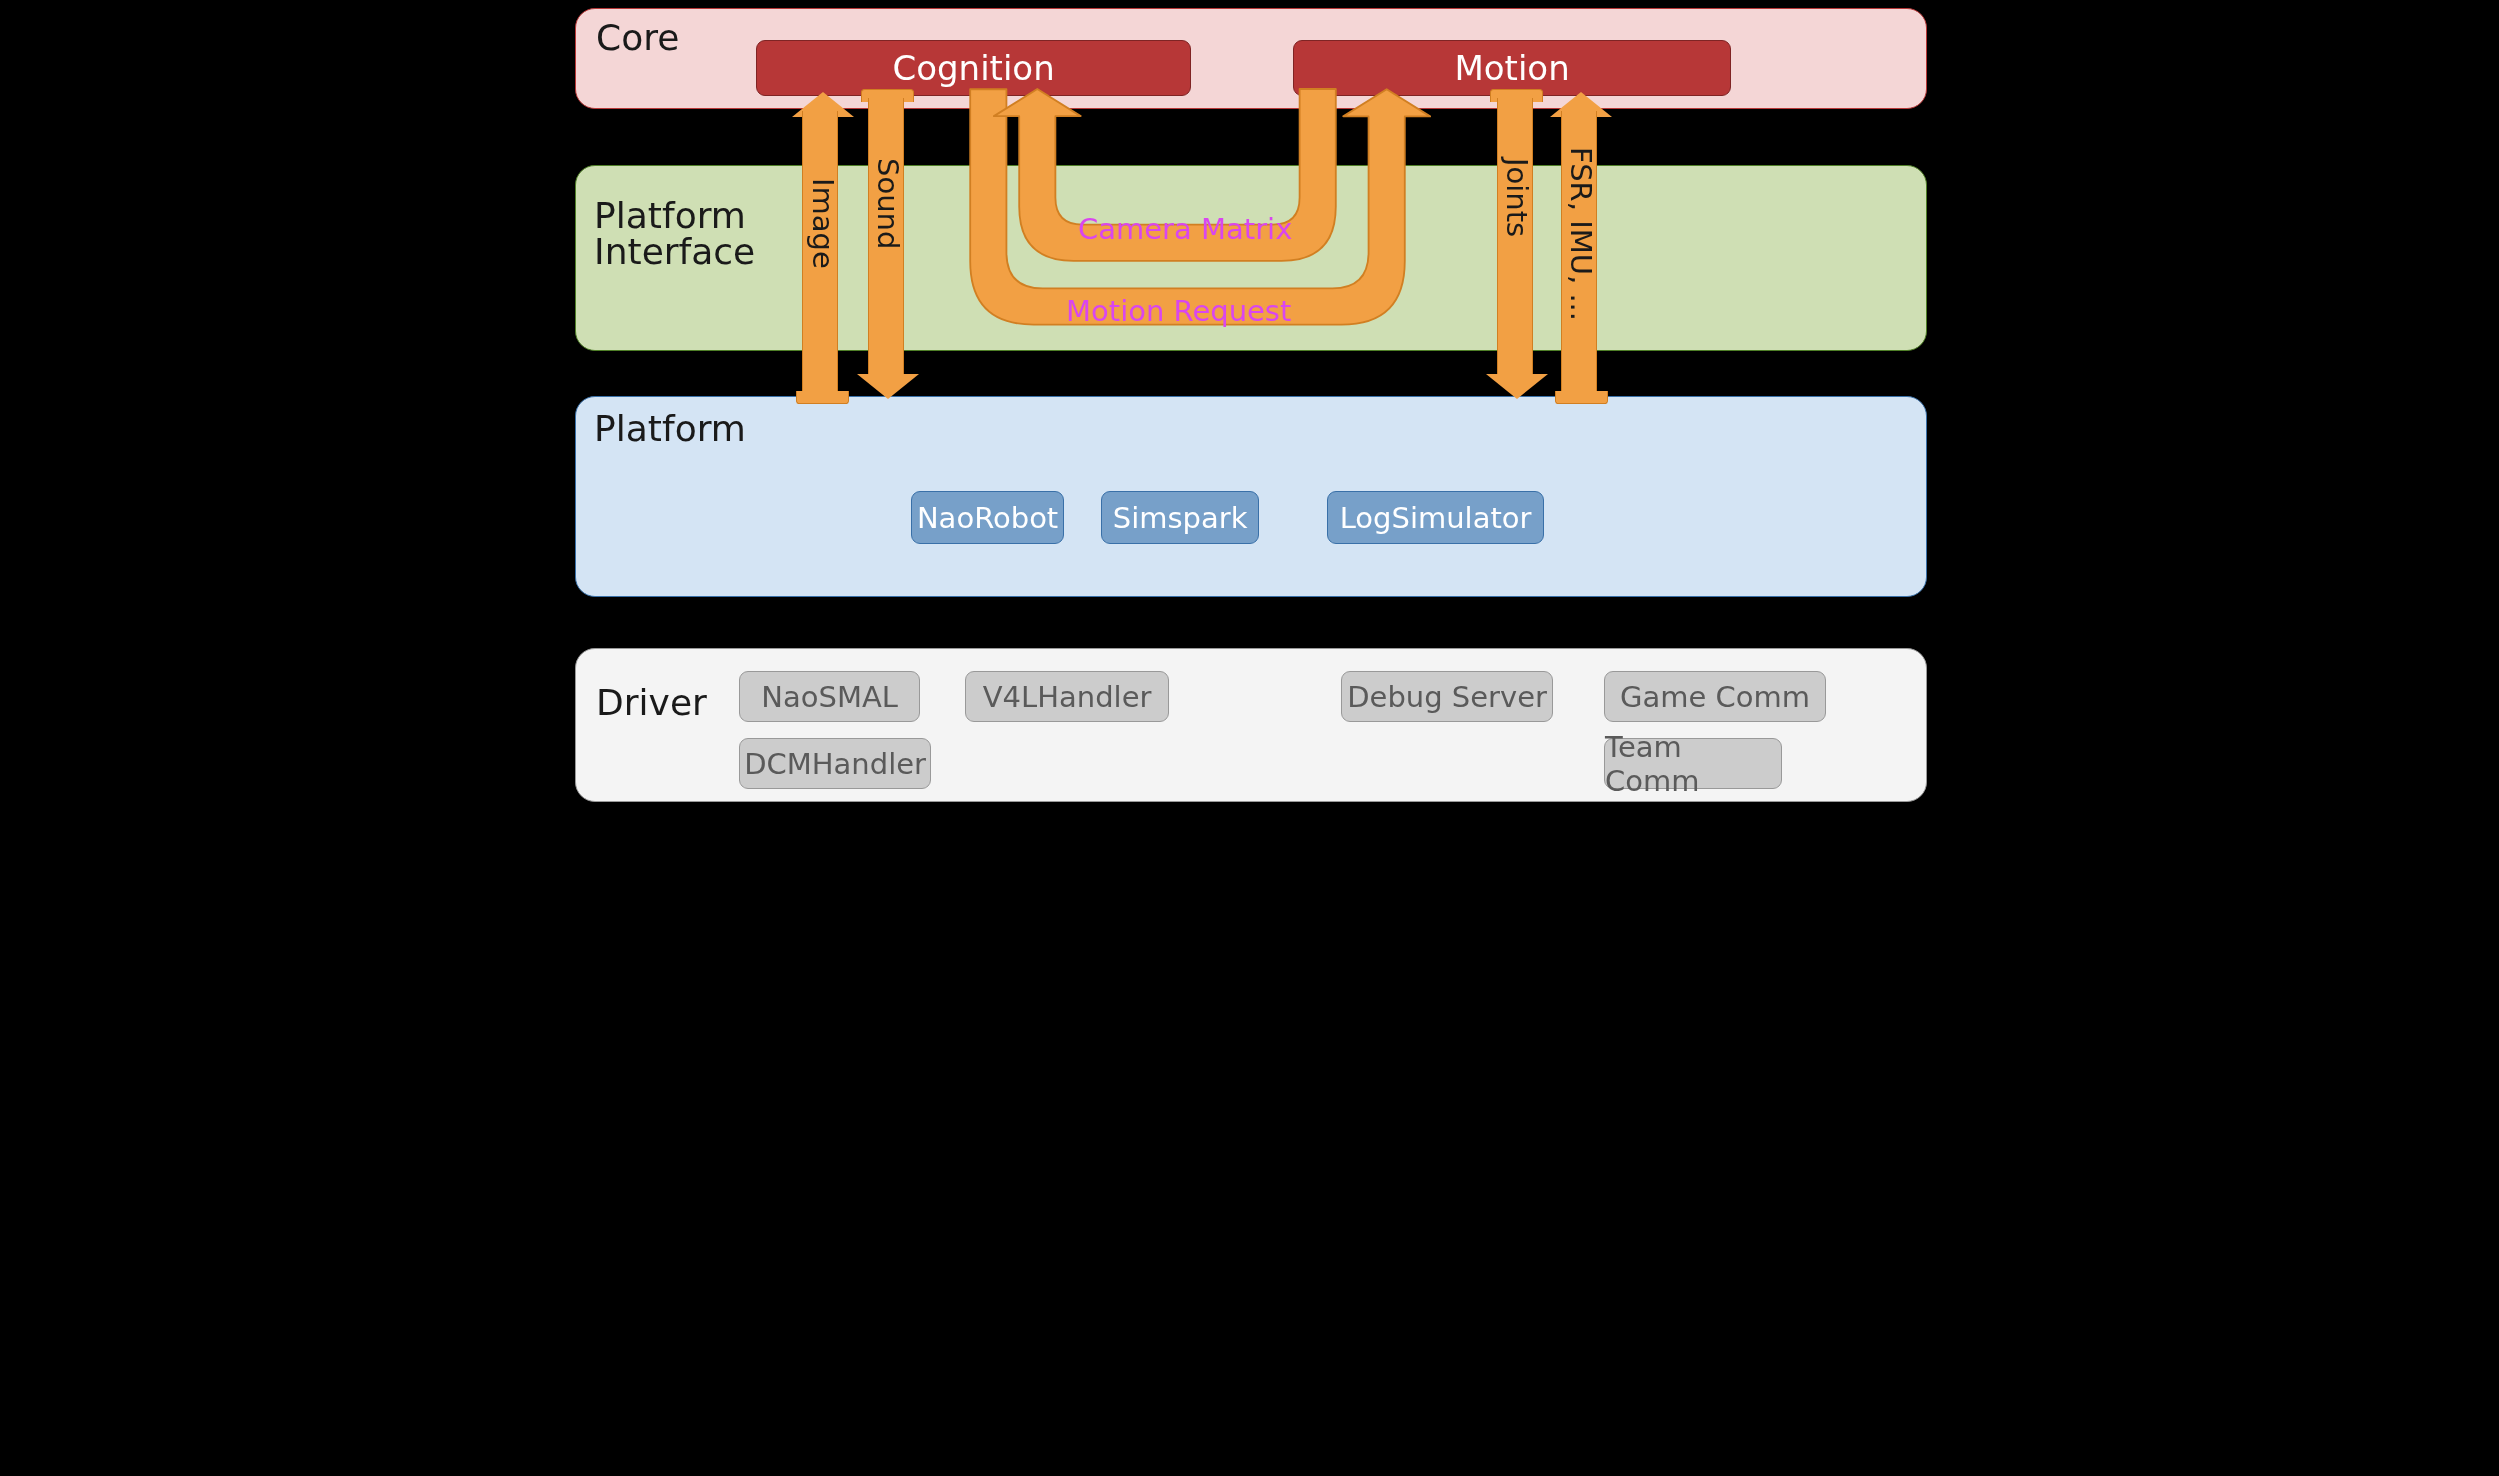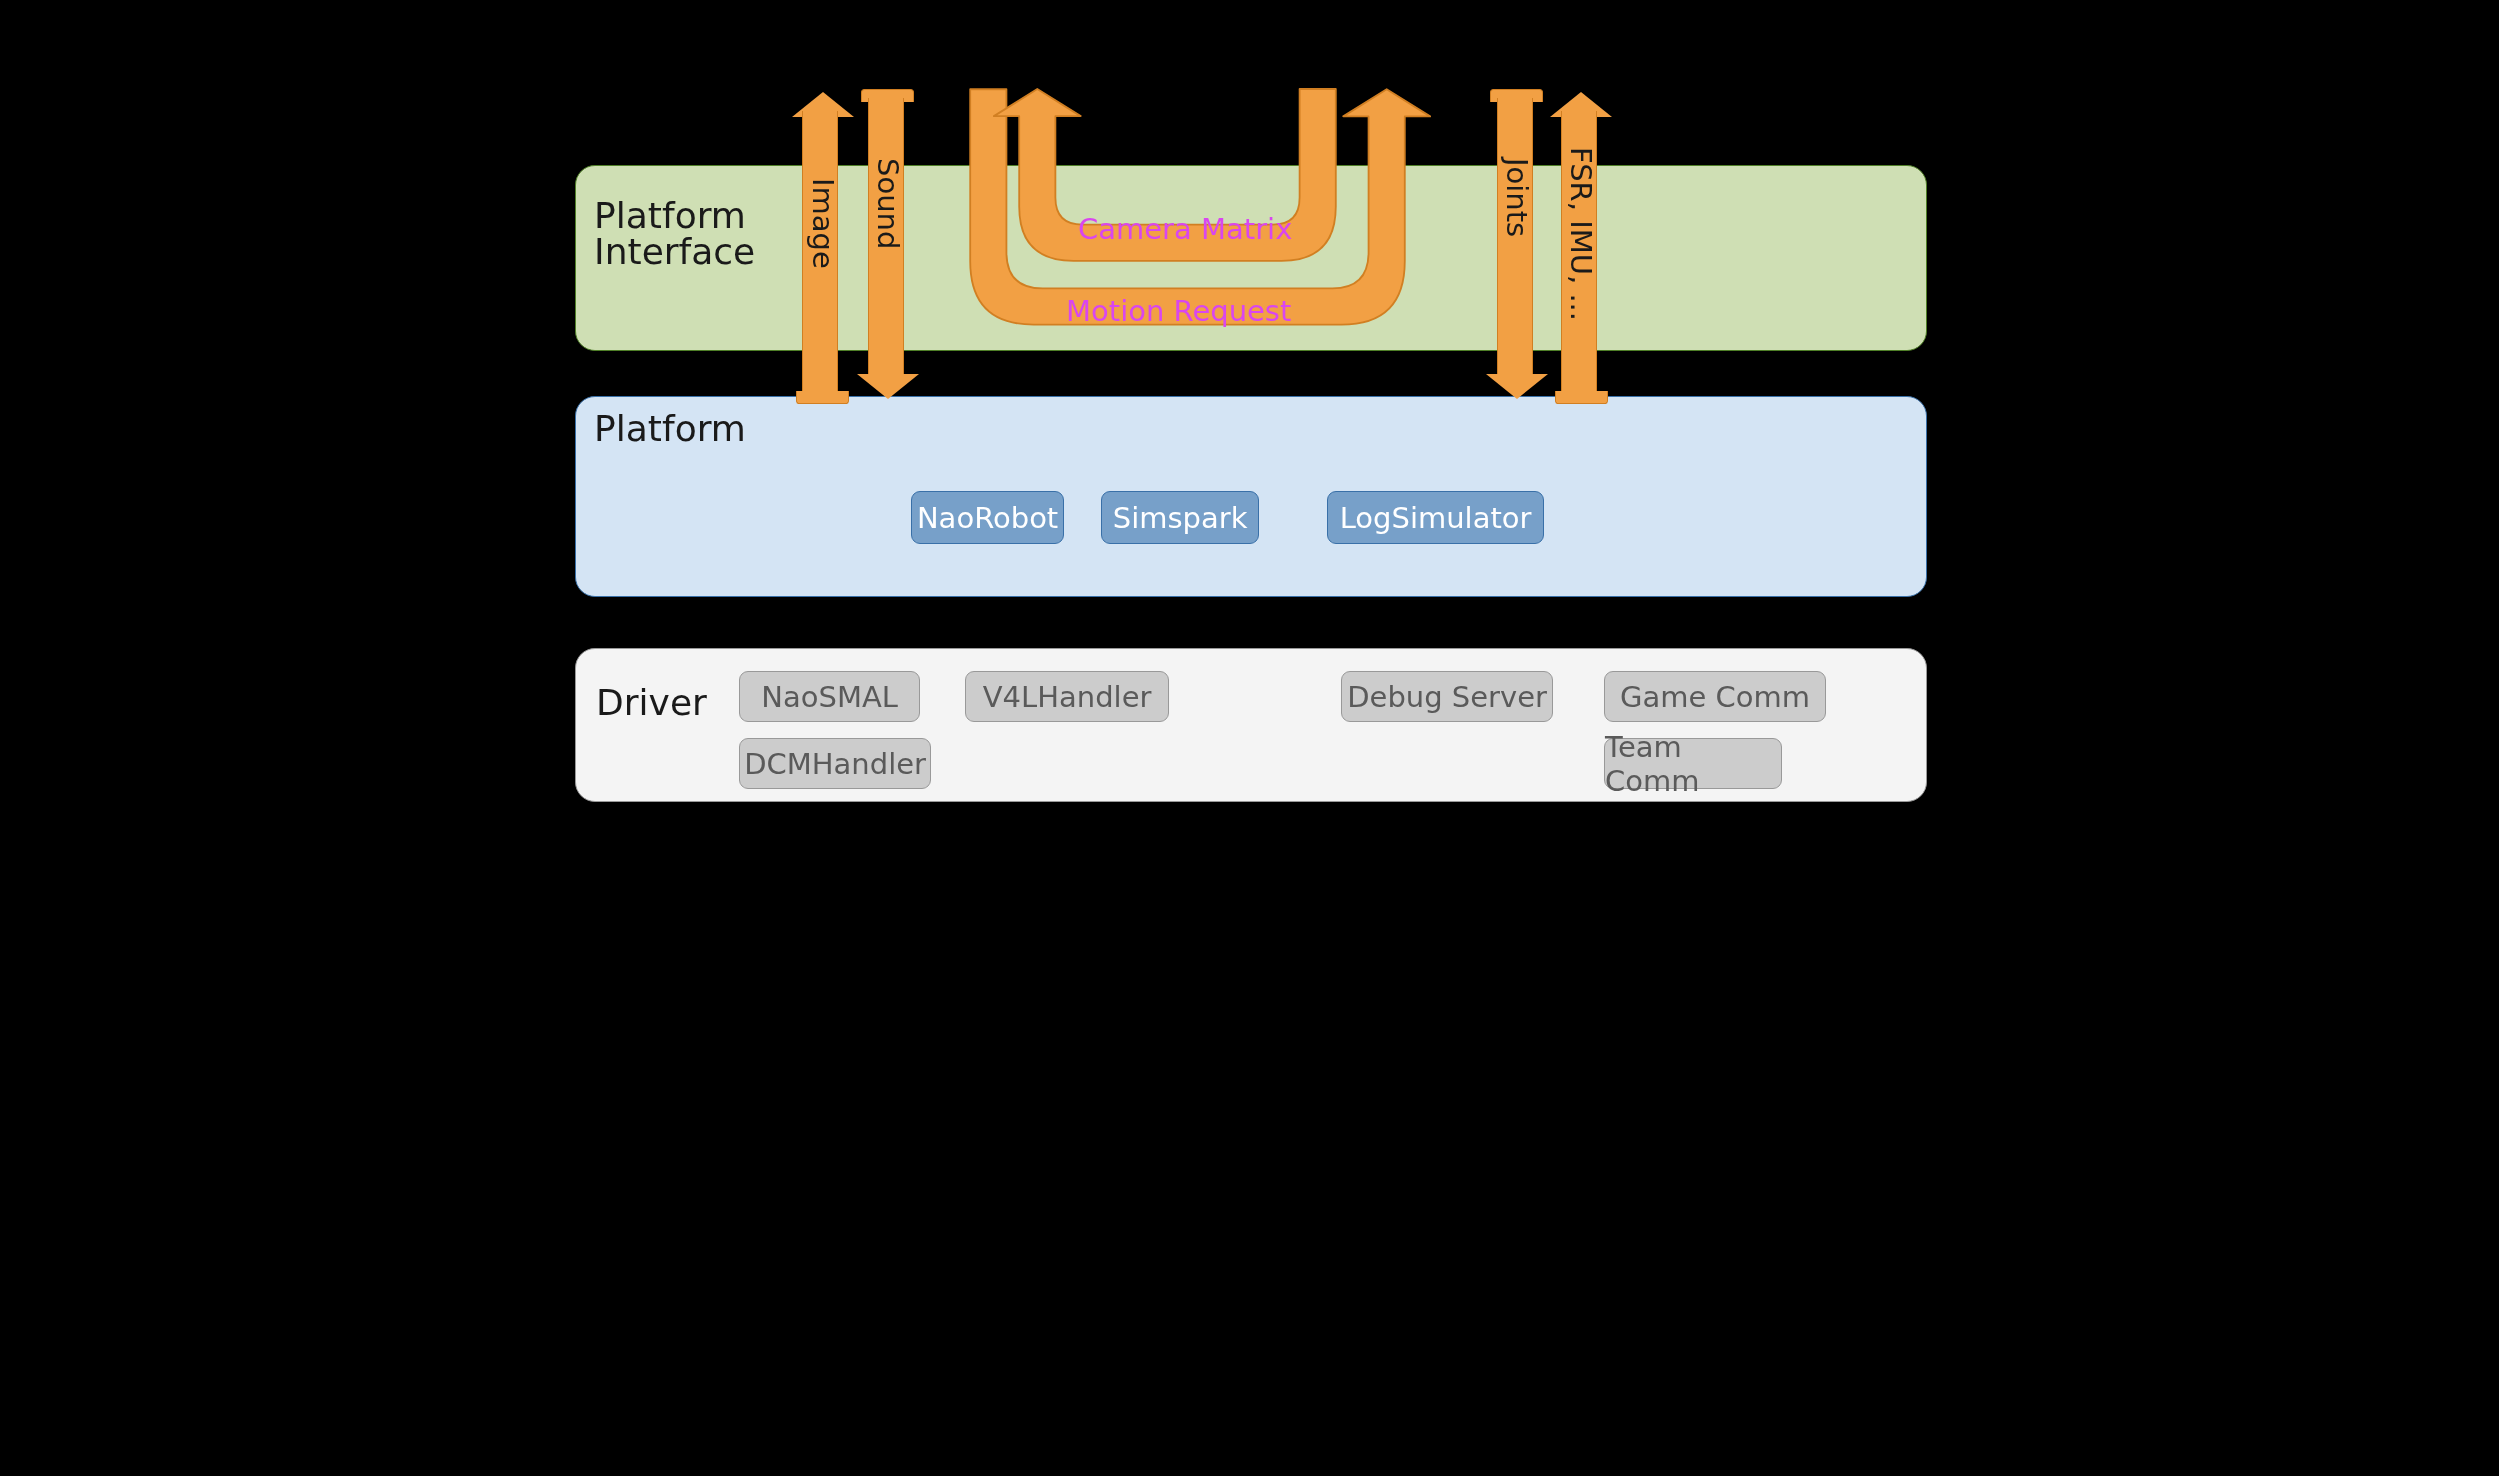--- a/index.html
+++ b/index.html
@@ -156,20 +156,25 @@
   <div class="layer layer-drv">
     <div class="layer-title drv-title">Driver</div>
     <div class="drvbox naosmal">NaoSMAL</div>
     <div class="drvbox v4l">V4LHandler</div>
     <div class="drvbox debug">Debug Server</div>
     <div class="drvbox gamec">Game Comm</div>
     <div class="drvbox dcm">DCMHandler</div>
     <div class="drvbox teamc">Team Comm</div>
   </div>
 
+  <div class="layer layer-core">
+    <div class="layer-title core-title">Core</div>
+    <div class="corebox cognition">Cognition</div>
+    <div class="corebox motion">Motion</div>
+  </div>
 
   <div class="arr-mr">
     <svg style="left:367px; top:89px;" width="507" height="263" viewBox="0 0 560 290">
       <path d="M 40 0
                L 40 190
                Q 40 260 110 260
                L 450 260
                Q 520 260 520 190
                L 520 30
                L 548 30

